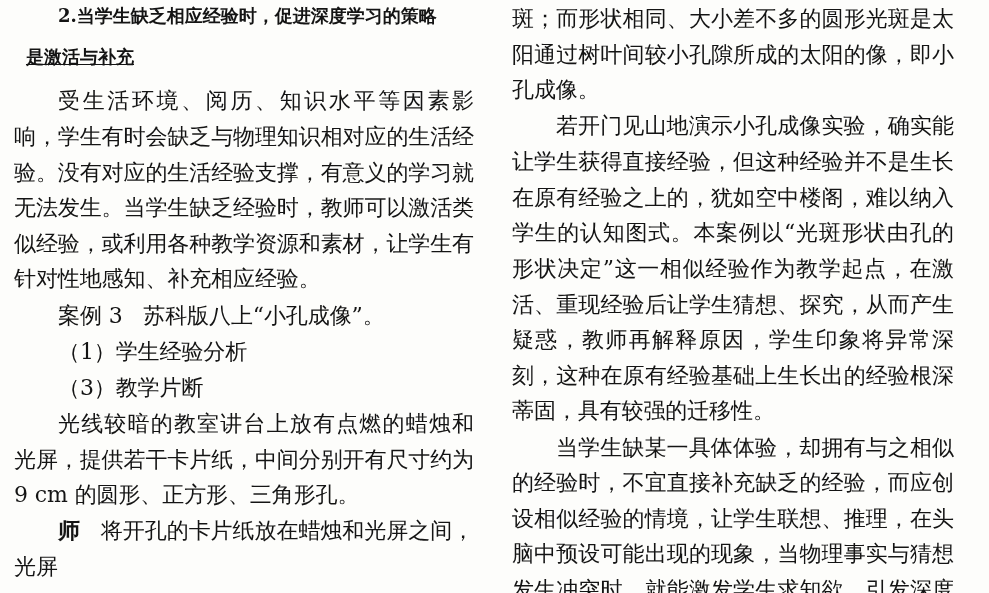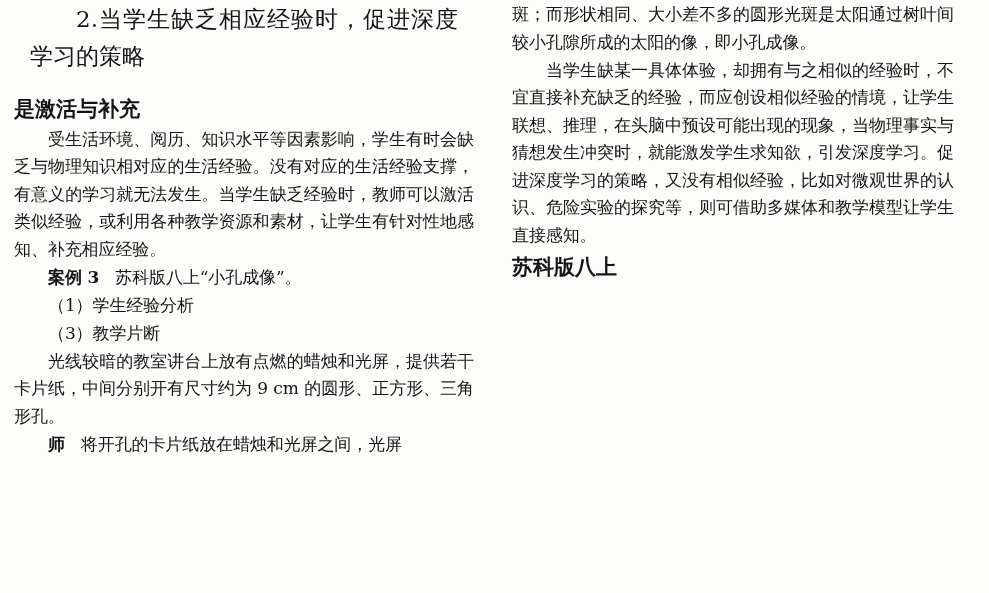--- a/index.html
+++ b/index.html
@@ -28,52 +28,53 @@
     width: 470px;
     box-sizing: border-box;
   }
   .col-left {
     padding-right: 10px;
   }
   .col-right {
     padding-left: 28px;
   }
   .para {
-    font-size: 17px;
+    font-size: 22px;
     line-height: 1.62;
     text-align: justify;
     text-justify: inter-ideograph;
     margin: 0 0 0.5px 0;
     letter-spacing: -0.1px;
     font-family: "DejaVu Serif", "Liberation Serif", serif;
   }
   .indent2 {
     text-indent: 2em;
   }
   .noindent {
     text-indent: 0;
   }
   .heading {
-    font-size: 23px;
+    font-size: 18px;
     line-height: 1.62;
-    font-weight: normal;
+    font-weight: bold;
     text-align: justify;
-    margin: 16px;
+    margin: 8px;
     text-indent: 2em;
   }
   .heading-cont {
-    font-size: 21px;
+    font-size: 18px;
     line-height: 1.62;
     font-weight: bold;
     text-align: justify;
-    margin: 0;
+    margin: 12px;
     text-indent: 0;
+    text-decoration: underline;
   }
   .case-label {
-    font-weight: bold;
+    font-weight: normal;
   }
   .spk {
     font-weight: bold;
   }
   .clip-top {
     margin-top: -3px;
   }
 </style>
 </head>
 <body>
@@ -98,20 +99,21 @@
 
     <p class="para indent2"><span class="spk">师</span>&nbsp;&nbsp;&nbsp;<span>将开孔的卡片纸放在蜡烛和光屏之间，光屏</span></p>
 
   </div>
 
   <div class="column col-right">
 
     <p class="para noindent clip-top">斑；而形状相同、大小差不多的圆形光斑是太阳通过树叶间较小孔隙所成的太阳的像，即小孔成像。</p>
 
 
+    <p class="para indent2">若开门见山地演示小孔成像实验，确实能让学生获得直接经验，但这种经验并不是生长在原有经验之上的，犹如空中楼阁，难以纳入学生的认知图式。本案例以“光斑形状由孔的形状决定”这一相似经验作为教学起点，在激活、重现经验后让学生猜想、探究，从而产生疑惑，教师再解释原因，学生印象将异常深刻，这种在原有经验基础上生长出的经验根深蒂固，具有较强的迁移性。</p>
 
     <p class="para indent2">当学生缺某一具体体验，却拥有与之相似的经验时，不宜直接补充缺乏的经验，而应创设相似经验的情境，让学生联想、推理，在头脑中预设可能出现的现象，当物理事实与猜想发生冲突时，就能激发学生求知欲，引发深度学习。促进深度学习的策略，又没有相似经验，比如对微观世界的认识、危险实验的探究等，则可借助多媒体和教学模型让学生直接感知。</p>
 
     <p class="heading-cont">苏科版八上</p>
 
   </div>
 
 </div>
 
 </body></html>

